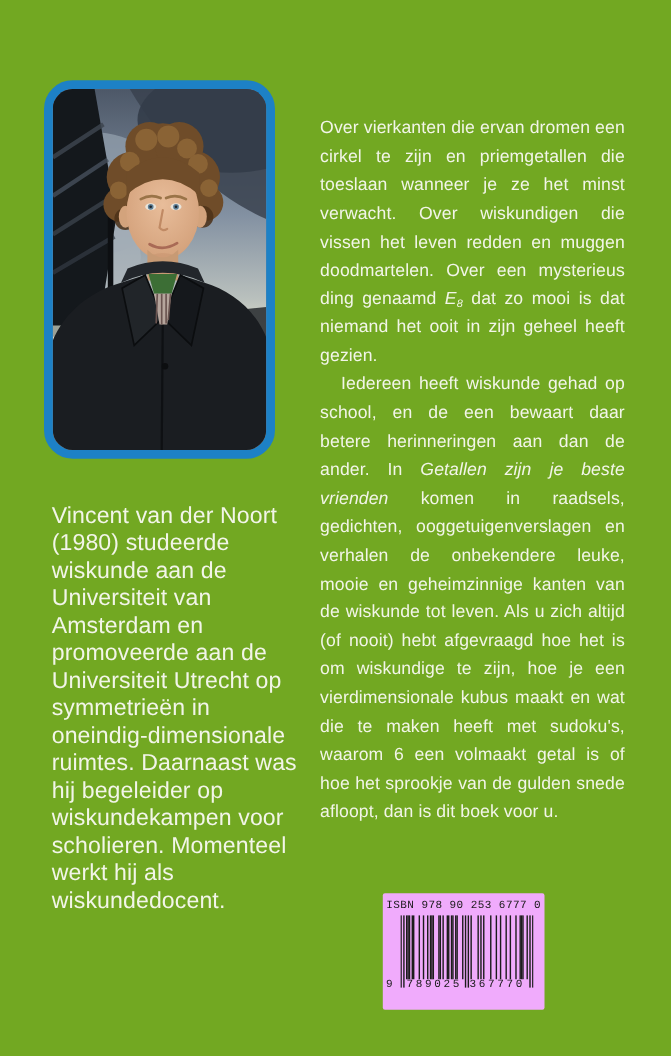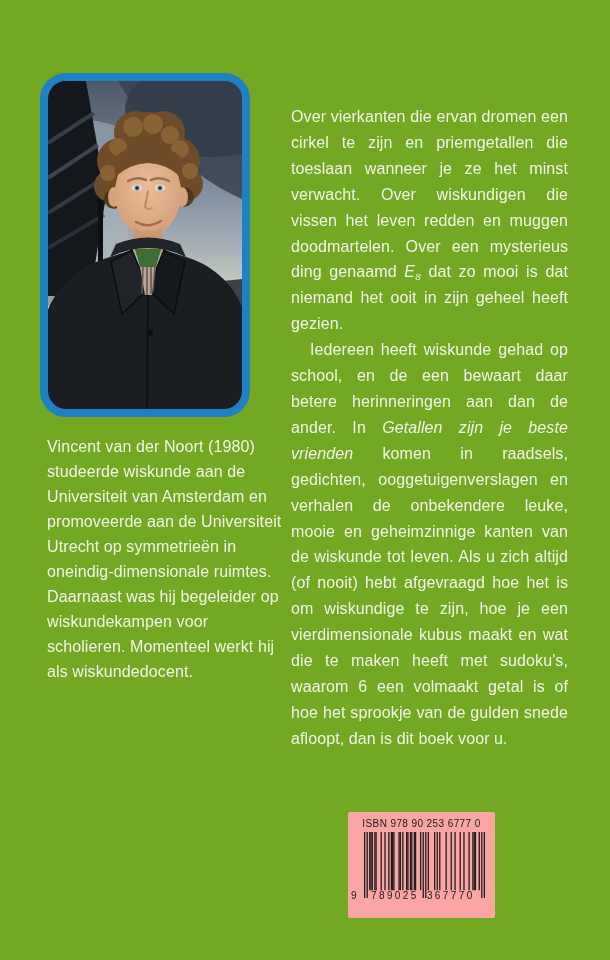--- a/index.html
+++ b/index.html
@@ -10,40 +10,40 @@
   }
   
   .photo-frame{
     position:absolute;left:40px;top:73px;width:210px;height:344px;
     box-sizing:border-box;border:8px solid #1d81c6;border-radius:26px;
     overflow:hidden;background:#7d8a9b;
   }
   .photo-frame svg{display:block;width:100%;height:100%;}
   
   .bio{
-    position:absolute;left:47px;top:434px;width:235px;
-    color:#f2f5e8;font-size:16px;line-height:25px;
+    position:absolute;left:47px;top:456px;width:235px;
+    color:#f2f5e8;font-size:21px;line-height:25px;
     letter-spacing:.1px;
   }
   
   .blurb{
     position:absolute;left:291px;top:104px;width:277px;
     color:#f2f5e8;font-size:16px;line-height:25.9px;
     text-align:justify;letter-spacing:.1px;
     hyphens:auto;-webkit-hyphens:auto;
   }
   .blurb p{margin:0;padding:0;}
   .blurb p.indent{text-indent:19px;}
   .blurb .it{font-style:italic;}
   .blurb sub{font-size:.62em;line-height:0;vertical-align:baseline;position:relative;top:.25em;font-style:italic;}
   
   .barcode-box{
     position:absolute;left:348px;top:812px;width:147px;height:106px;
-    background:#fca5a5;border-radius:2px;box-sizing:border-box;
-    padding-top:6px;color:#1a1a1a;
+    background:#f0abfc;border-radius:2px;box-sizing:border-box;
+    padding-top:6px;color:#1a1a1a;font-family:Liberation Mono, monospace;
   }
   .isbn-label{
     text-align:center;font-size:10px;letter-spacing:.4px;
     white-space:nowrap;color:#1a1a1a;
   }
   .bars-wrap{position:relative;margin:3px 10px 0 16px;height:66px;}
   .bars-wrap svg{display:block;width:100%;height:66px;fill:#1c1c1c;}
   .ean-digit{position:absolute;bottom:-3px;font-size:10px;color:#1a1a1a;}
   .ean-first{left:-13px;}
   .ean-g1{left:3%;width:45%;text-align:center;letter-spacing:2.4px;}

